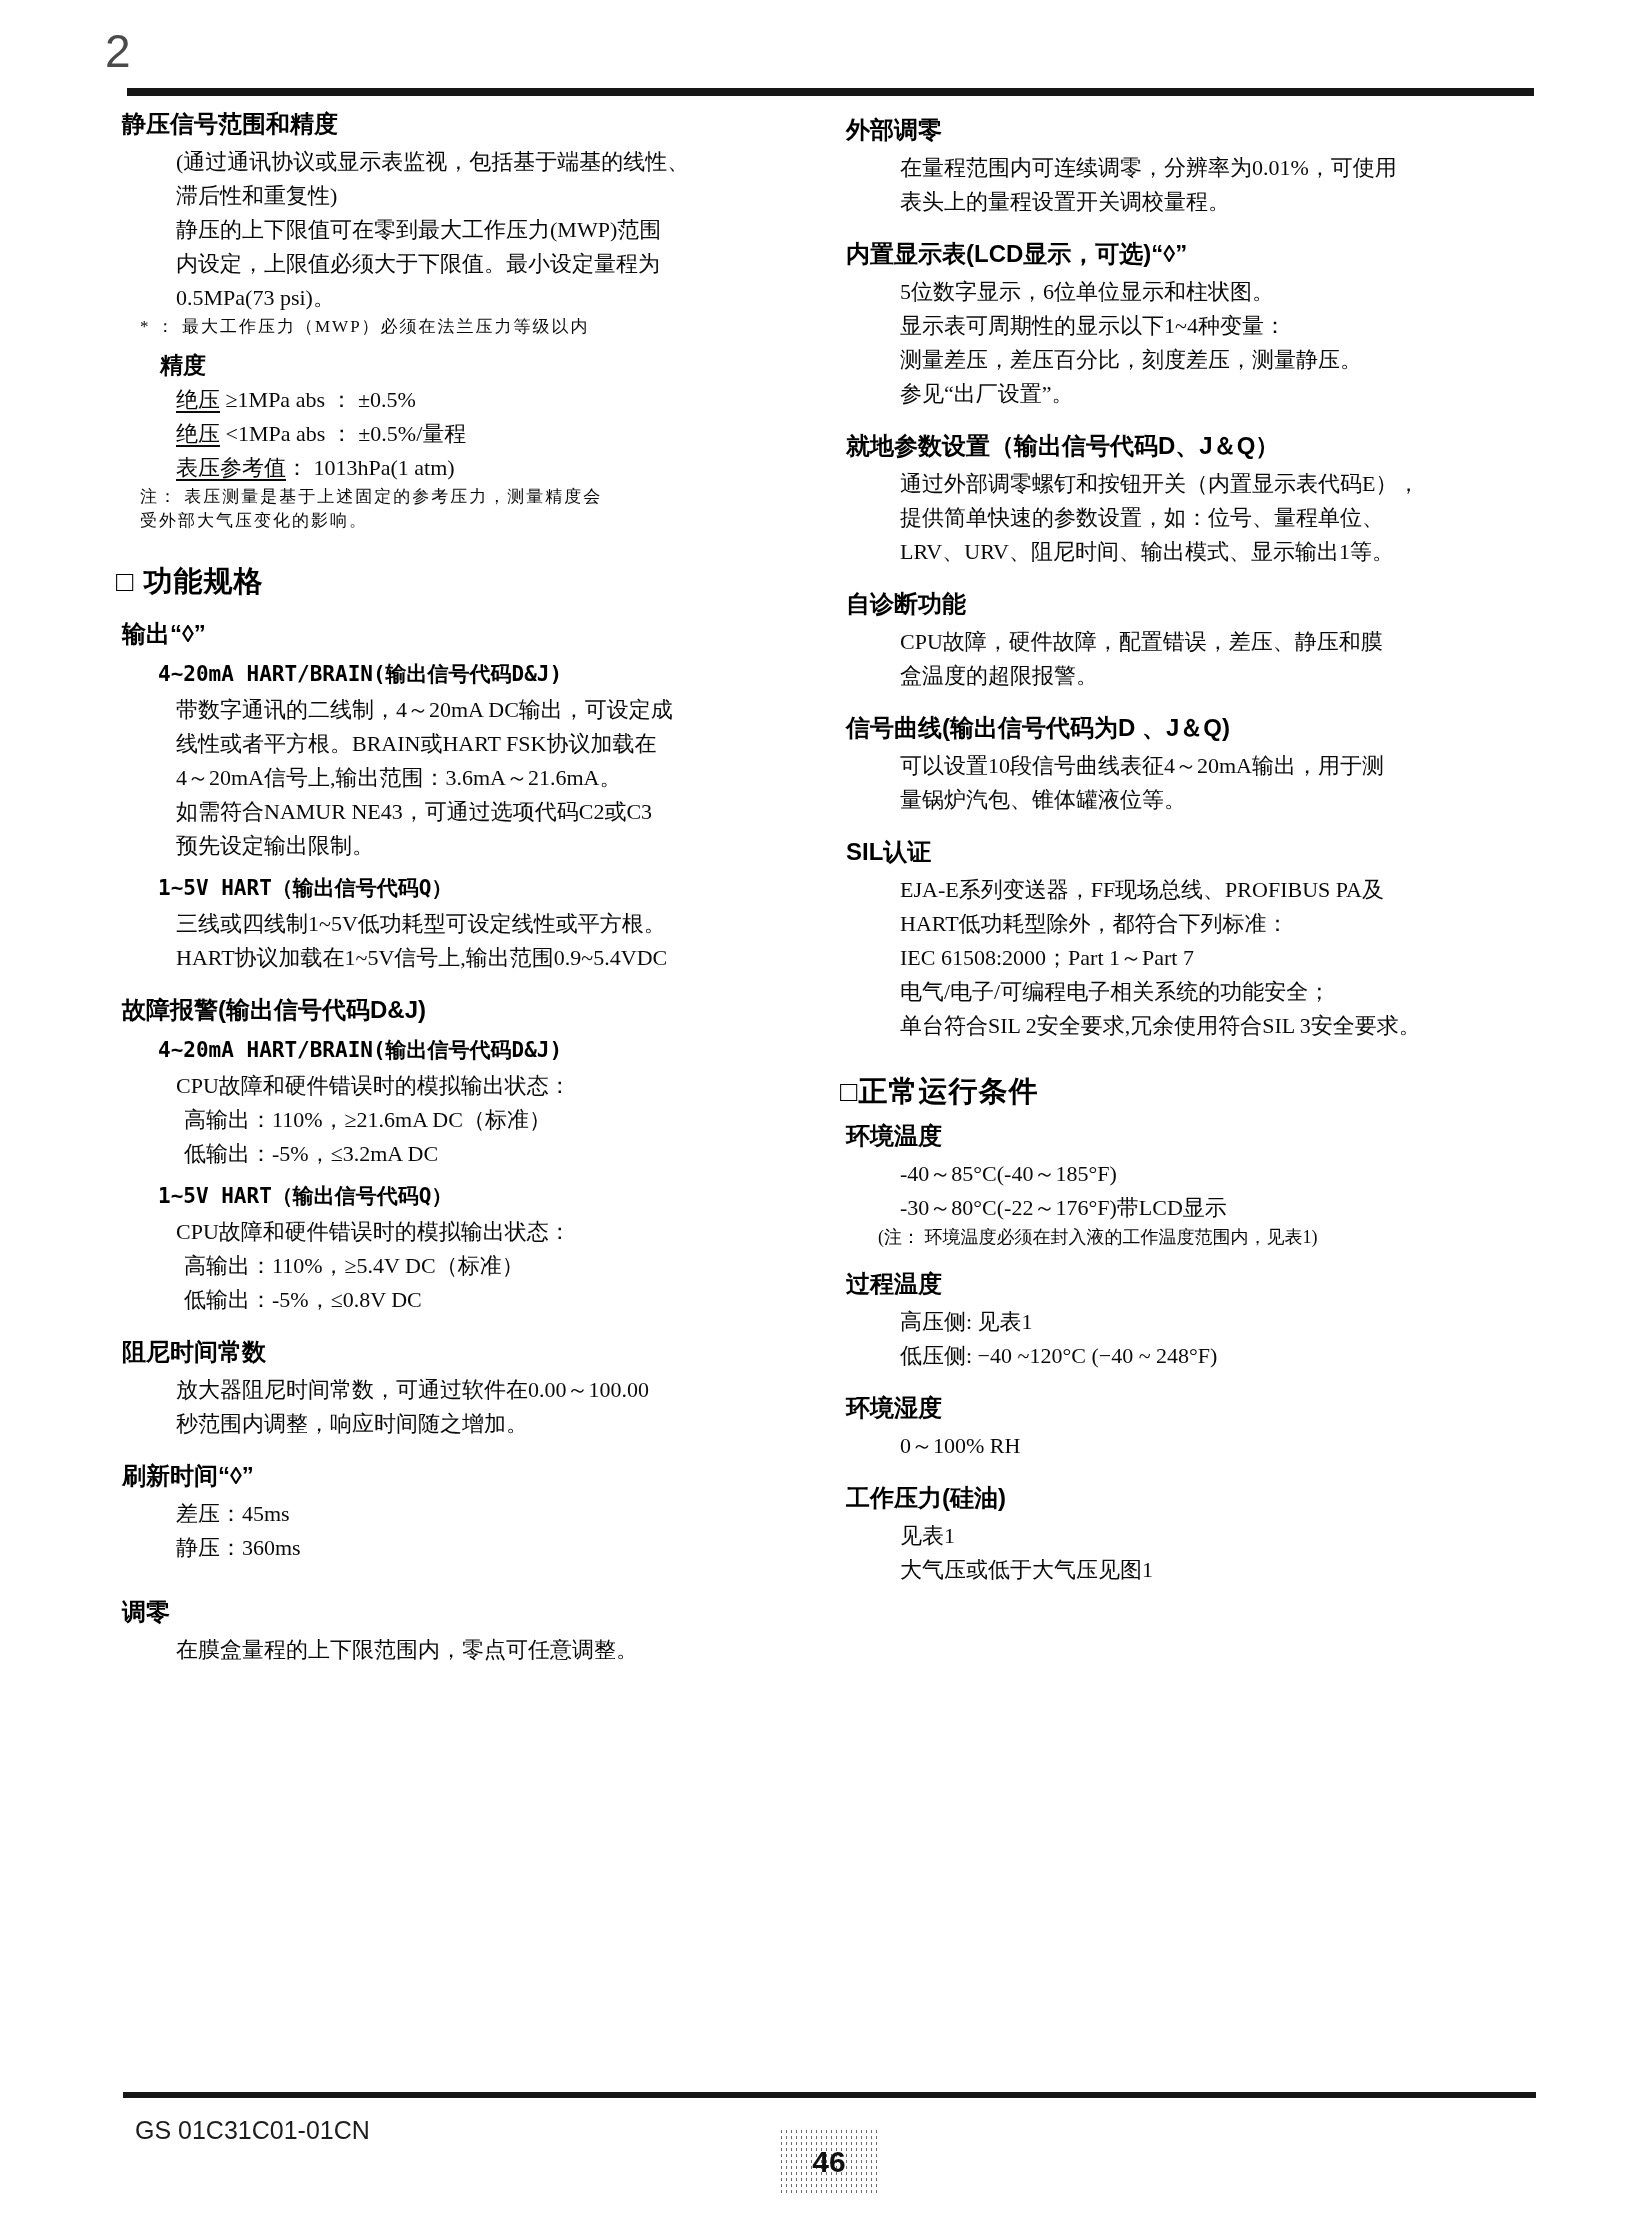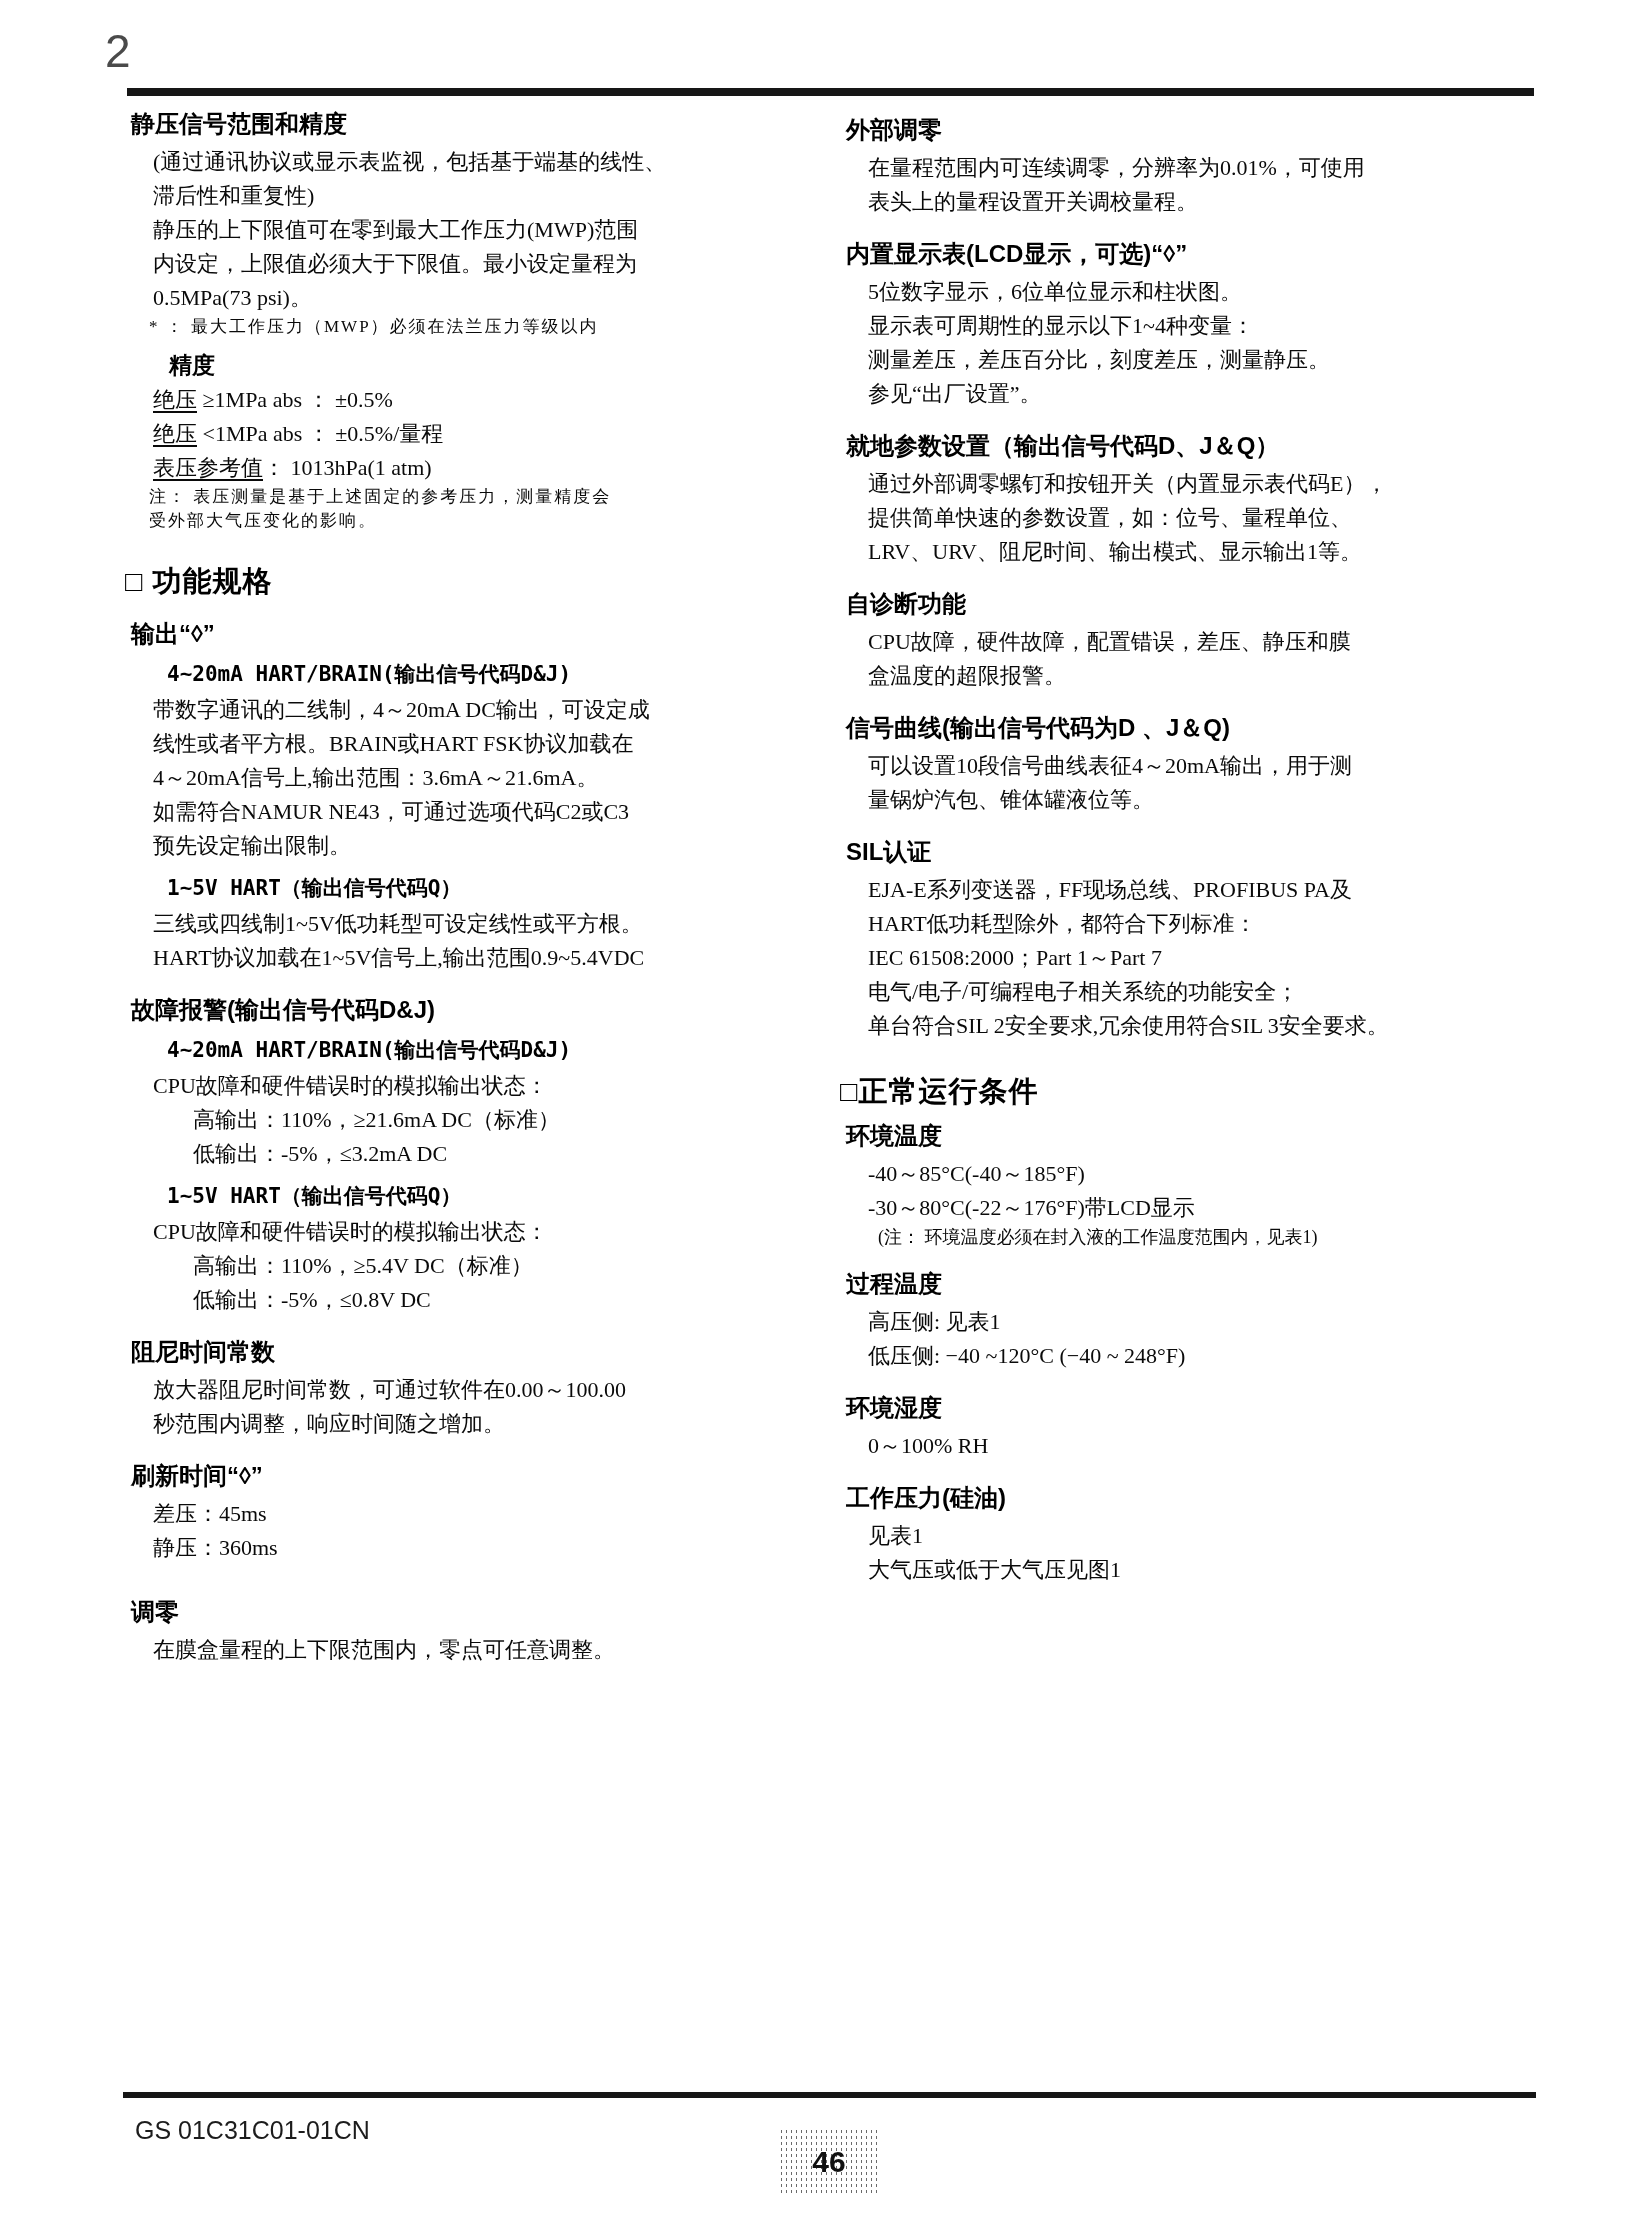--- a/index.html
+++ b/index.html
@@ -3,32 +3,32 @@
 <meta charset="utf-8">
 <style>
   html,body{margin:0;padding:0;background:#ffffff;}
   .page{position:relative;width:1646px;height:2234px;background:#ffffff;overflow:hidden;
         font-family:"Liberation Serif","DejaVu Serif",serif;color:#0a0a0a;}
 
   .top-num{position:absolute;left:105px;top:28px;font:46px/1 "Liberation Sans","DejaVu Sans",sans-serif;color:#4a4a4a;}
   .top-rule{position:absolute;left:127px;top:88px;width:1407px;height:8px;background:#161616;}
 
   .col{position:absolute;}
-  .col-left{left:117px;top:109px;width:706px;}
+  .col-left{left:108px;top:109px;width:706px;}
   .col-right{left:832px;top:115px;width:726px;}
 
   .h-sec{font:bold 29px/36px "Liberation Sans","DejaVu Sans",sans-serif;color:#000;
          margin:30px 0 12px 0;letter-spacing:1px;white-space:nowrap;padding-left:8px;}
   .h1{font:bold 24px/30px "Liberation Sans","DejaVu Sans",sans-serif;color:#000;
       margin:20px 0 6px 14px;white-space:nowrap;}
   .h2{font:bold 23px/28px "Liberation Sans","DejaVu Sans",sans-serif;color:#000;
       margin:12px 0 4px 52px;white-space:nowrap;}
   .mono{font:600 21px/26px "DejaVu Sans Mono","Liberation Mono",monospace;color:#000;
         margin:12px 0 6px 50px;white-space:nowrap;}
-  .body{font:22px/34px "Liberation Serif","DejaVu Serif",serif;margin-left:36px;white-space:nowrap;}
+  .body{font:22px/34px "Liberation Serif","DejaVu Serif",serif;margin-left:68px;white-space:nowrap;}
   .in2{margin-left:76px;}
   .note{font:17px/24px "Liberation Serif","DejaVu Serif",serif;margin-left:86px;white-space:nowrap;}
   .note-cont{margin-left:111px;}
   .sp{letter-spacing:2px;margin-left:32px;}
   .mt0{margin-top:0;}
   .ul{text-decoration:underline;text-underline-offset:4px;}
 
   .footer-rule{position:absolute;left:123px;top:2092px;width:1413px;height:6px;background:#161616;}
   .footer-code{position:absolute;left:135px;top:2115px;font:25px/1.2 "Liberation Sans","DejaVu Sans",sans-serif;color:#1c1c1c;}
   .pagenum-box{position:absolute;left:781px;top:2130px;width:96px;height:63px;

